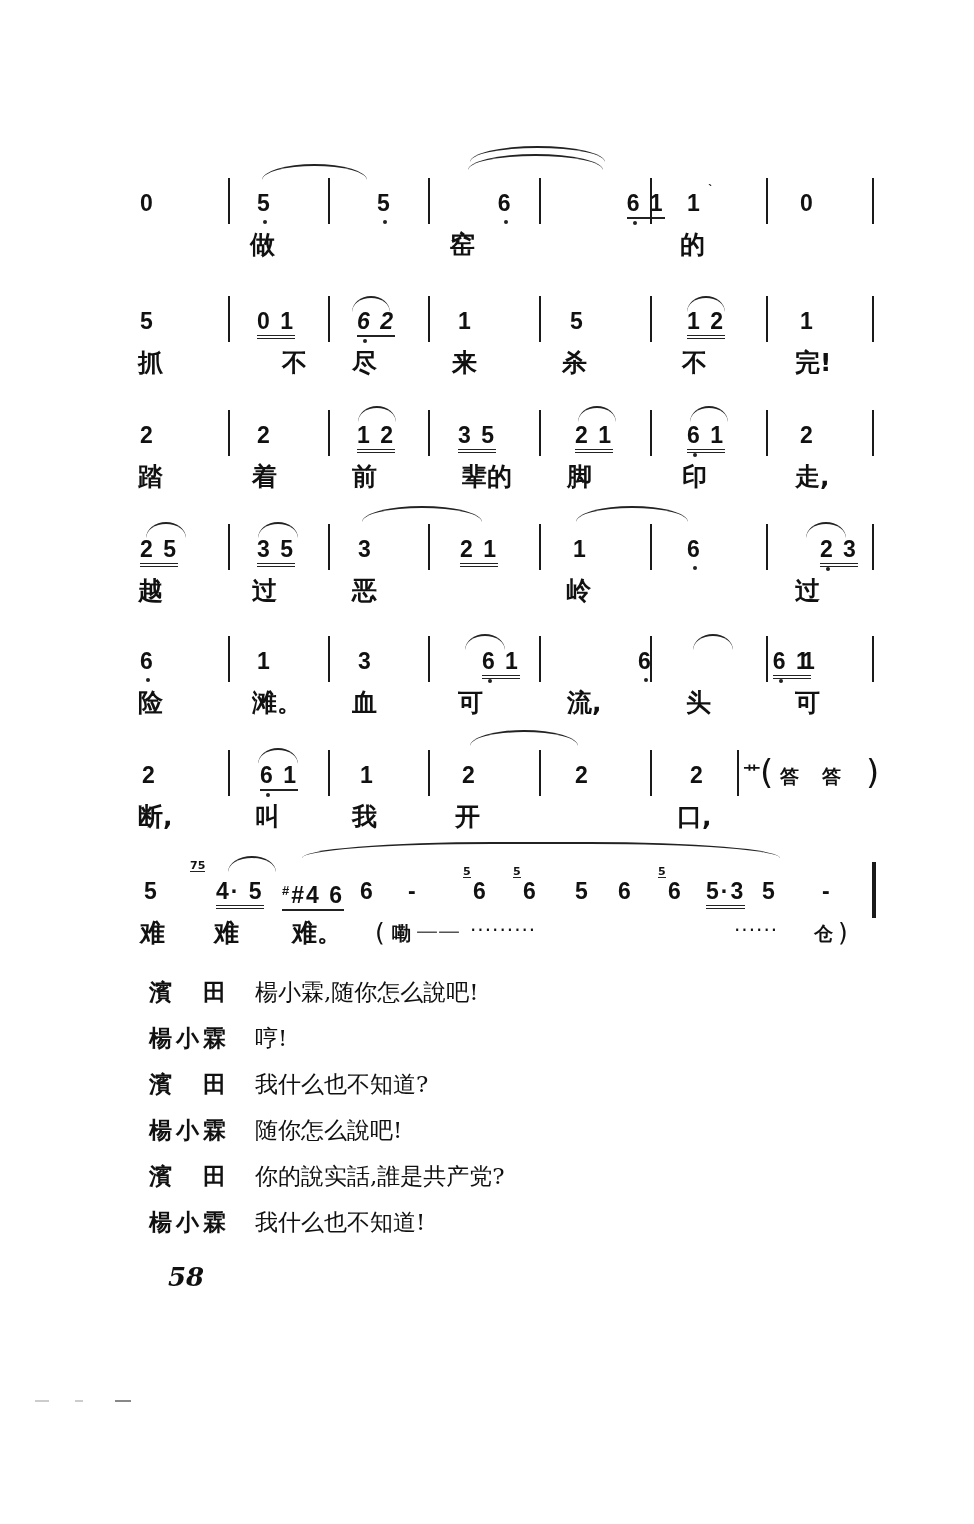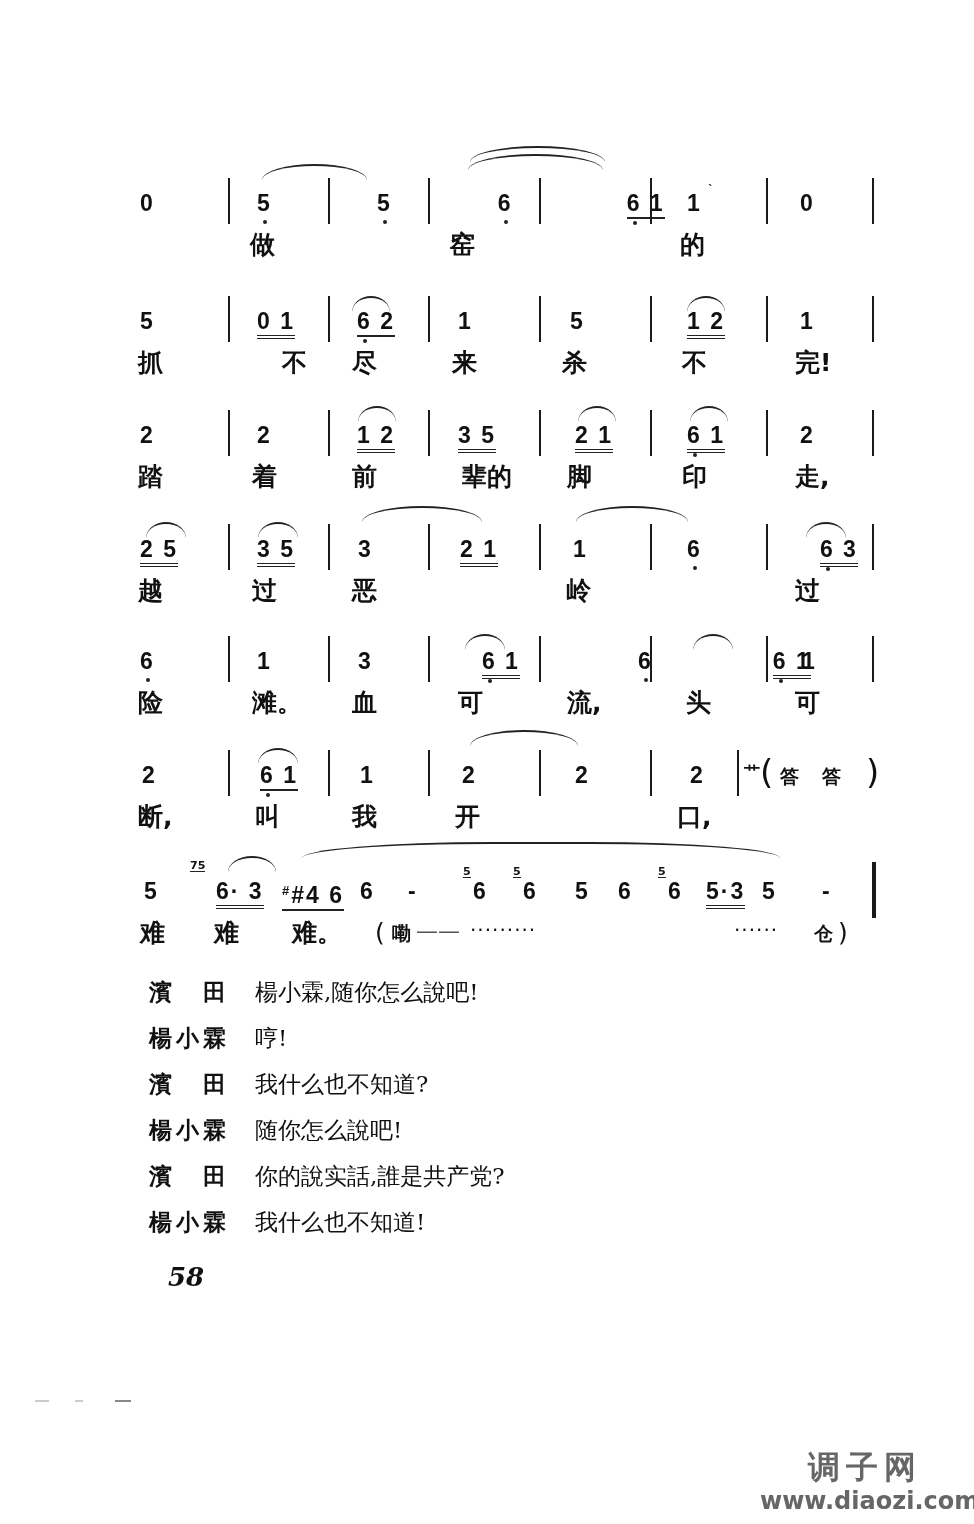--- a/index.html
+++ b/index.html
@@ -60,21 +60,21 @@
     <span class="lyric" style="left:550px;">的</span>
   </div>
 
   <div class="system" style="top:268px;">
     <div class="slur" style="left:222px; top:28px; width:38px;"></div>
     <div class="slur" style="left:557px; top:28px; width:38px;"></div>
     <span class="note" style="left:10px;">5</span>
     <div class="bar" style="left:98px;"></div>
     <span class="note ul2" style="left:127px;">0 1</span>
     <div class="bar" style="left:198px;"></div>
-    <span class="note ul dot-below" style="left:227px;">6 2</span>
+    <span class="note ul dot-below" style="left:227px;font-style:italic;">6 2</span>
     <div class="bar" style="left:298px;"></div>
     <span class="note" style="left:328px;">1</span>
     <div class="bar" style="left:409px;"></div>
     <span class="note" style="left:440px;">5</span>
     <div class="bar" style="left:520px;"></div>
     <span class="note ul2" style="left:557px;">1 2</span>
     <div class="bar" style="left:636px;"></div>
     <span class="note" style="left:670px;">1</span>
     <div class="bar" style="left:742px;"></div>
     <span class="lyric" style="left:8px;">抓</span>
@@ -124,21 +124,21 @@
     <span class="note ul2" style="left:127px;">3 5</span>
     <div class="bar" style="left:198px;"></div>
     <span class="note" style="left:228px;">3</span>
     <div class="bar" style="left:298px;"></div>
     <span class="note ul2" style="left:330px;">2 1</span>
     <div class="bar" style="left:409px;"></div>
     <span class="note" style="left:443px;">1</span>
     <div class="bar" style="left:520px;"></div>
     <span class="note dot-below" style="left:557px;">6</span>
     <div class="bar" style="left:636px;"></div>
-    <span class="note ul2 dot-below" style="left:670px;">6 3</span>
+    <span class="note ul2 dot-below" style="left:670px;">2 3</span>
     <div class="bar" style="left:742px;"></div>
     <span class="lyric" style="left:8px;">越</span>
     <span class="lyric" style="left:122px;">过</span>
     <span class="lyric" style="left:222px;">恶</span>
     <span class="lyric" style="left:436px;">岭</span>
     <span class="lyric" style="left:665px;">过</span>
   </div>
 
   <div class="system" style="top:608px;">
     <div class="slur" style="left:335px; top:26px; width:40px;"></div>
@@ -191,21 +191,21 @@
     <span class="lyric" style="left:222px;">我</span>
     <span class="lyric" style="left:325px;">开</span>
     <span class="lyric" style="left:547px;">口,</span>
   </div>
 
   <div class="system" style="top:838px;">
     <div class="slur" style="left:98px; top:18px; width:48px;"></div>
     <div class="slur" style="left:172px; top:4px; width:478px; border-radius: 40% 40% 0 0 / 100% 100% 0 0;"></div>
     <span class="note" style="left:14px;">5</span>
     <span class="grace" style="left:60px; top:22px; border-bottom:1.5px solid #222;">75</span>
-    <span class="note ul2" style="left:86px;">6· 3</span>
+    <span class="note ul2" style="left:86px;">4· 5</span>
     <span class="note ul" style="left:152px;"><span style="font-size:13px; vertical-align:8px;">#</span><span>#4 6</span></span>
     <span class="note" style="left:230px;">6</span>
     <span class="note" style="left:278px;">-</span>
     <span class="grace" style="left:333px; top:28px; border-bottom:1.5px solid #222;">5</span>
     <span class="note" style="left:343px;">6</span>
     <span class="grace" style="left:383px; top:28px; border-bottom:1.5px solid #222;">5</span>
     <span class="note" style="left:393px;">6</span>
     <span class="note" style="left:445px;">5</span>
     <span class="note" style="left:488px;">6</span>
     <span class="grace" style="left:528px; top:28px; border-bottom:1.5px solid #222;">5</span>
@@ -254,17 +254,13 @@
   </div>
 
   <div class="pagenum">58</div>
 
   <div class="scan-dust">
     <span style="left:0; width:14px;"></span>
     <span style="left:40px; width:8px;"></span>
     <span style="left:80px; width:16px; background:#888;"></span>
   </div>
 
-  <div class="wm">
-    <div class="wm-cn">调子网</div>
-    <div class="wm-url">www.diaozi.com</div>
-  </div>
 </div>
 
 </body></html>

